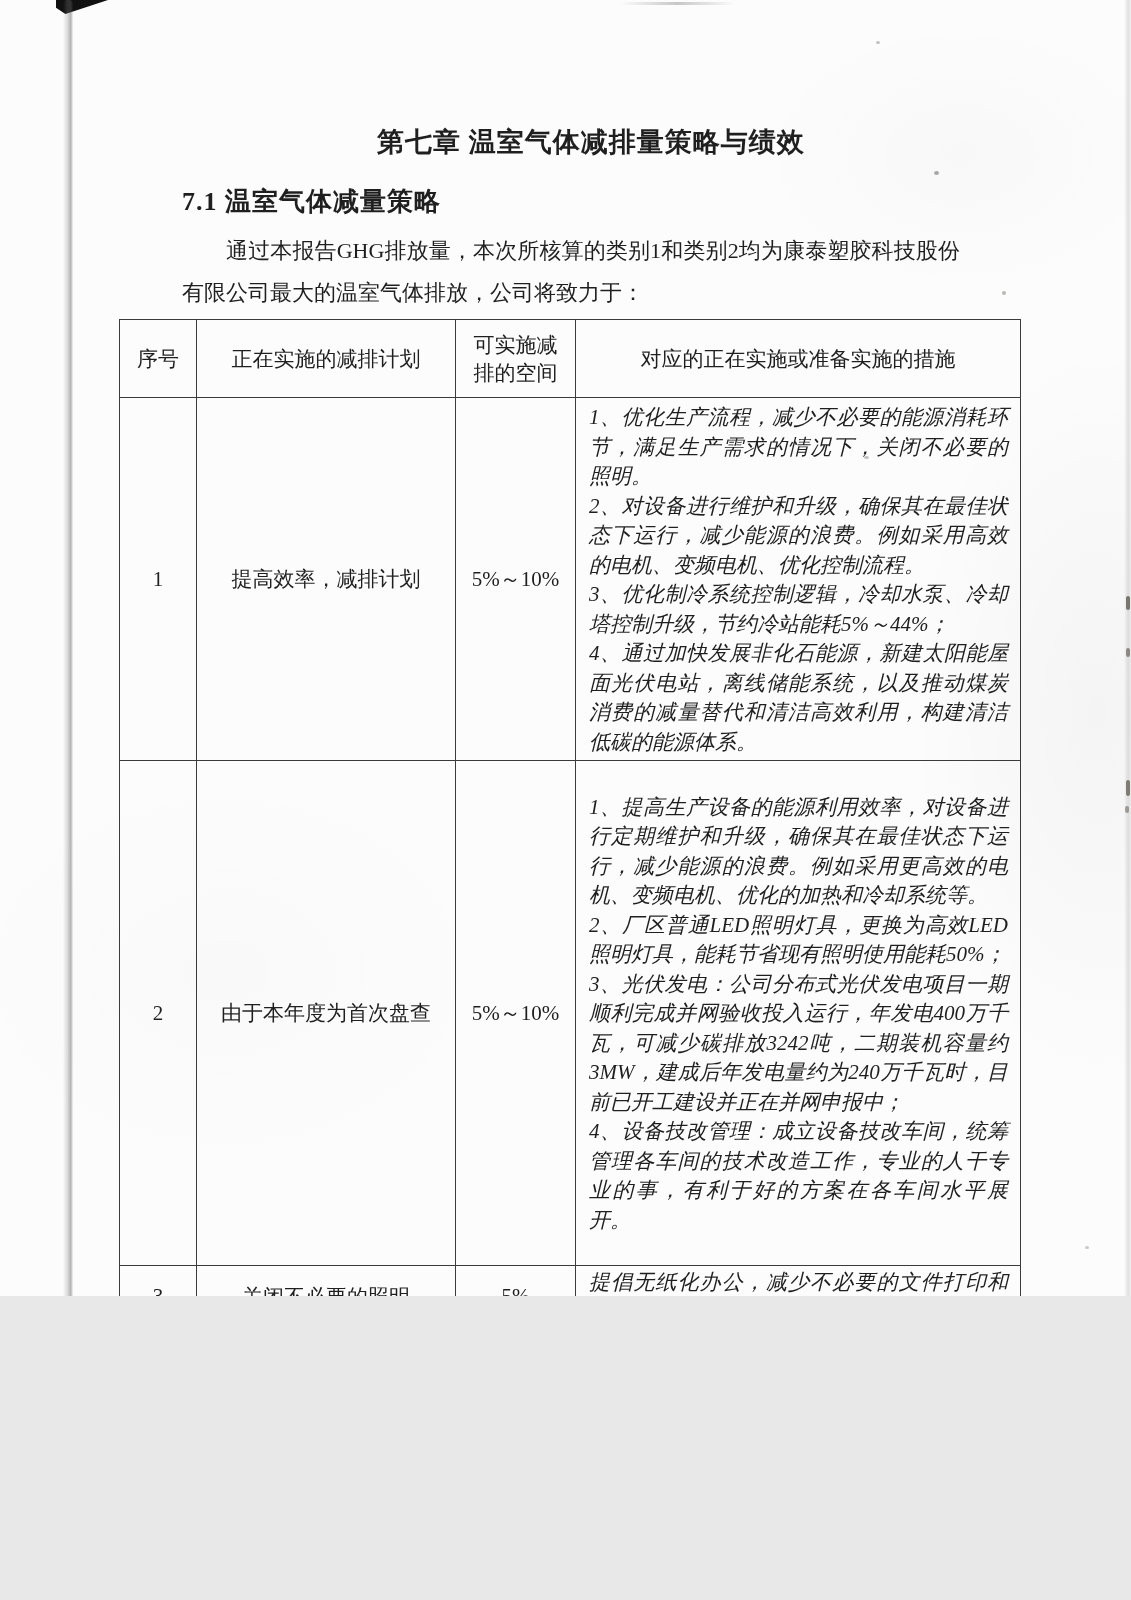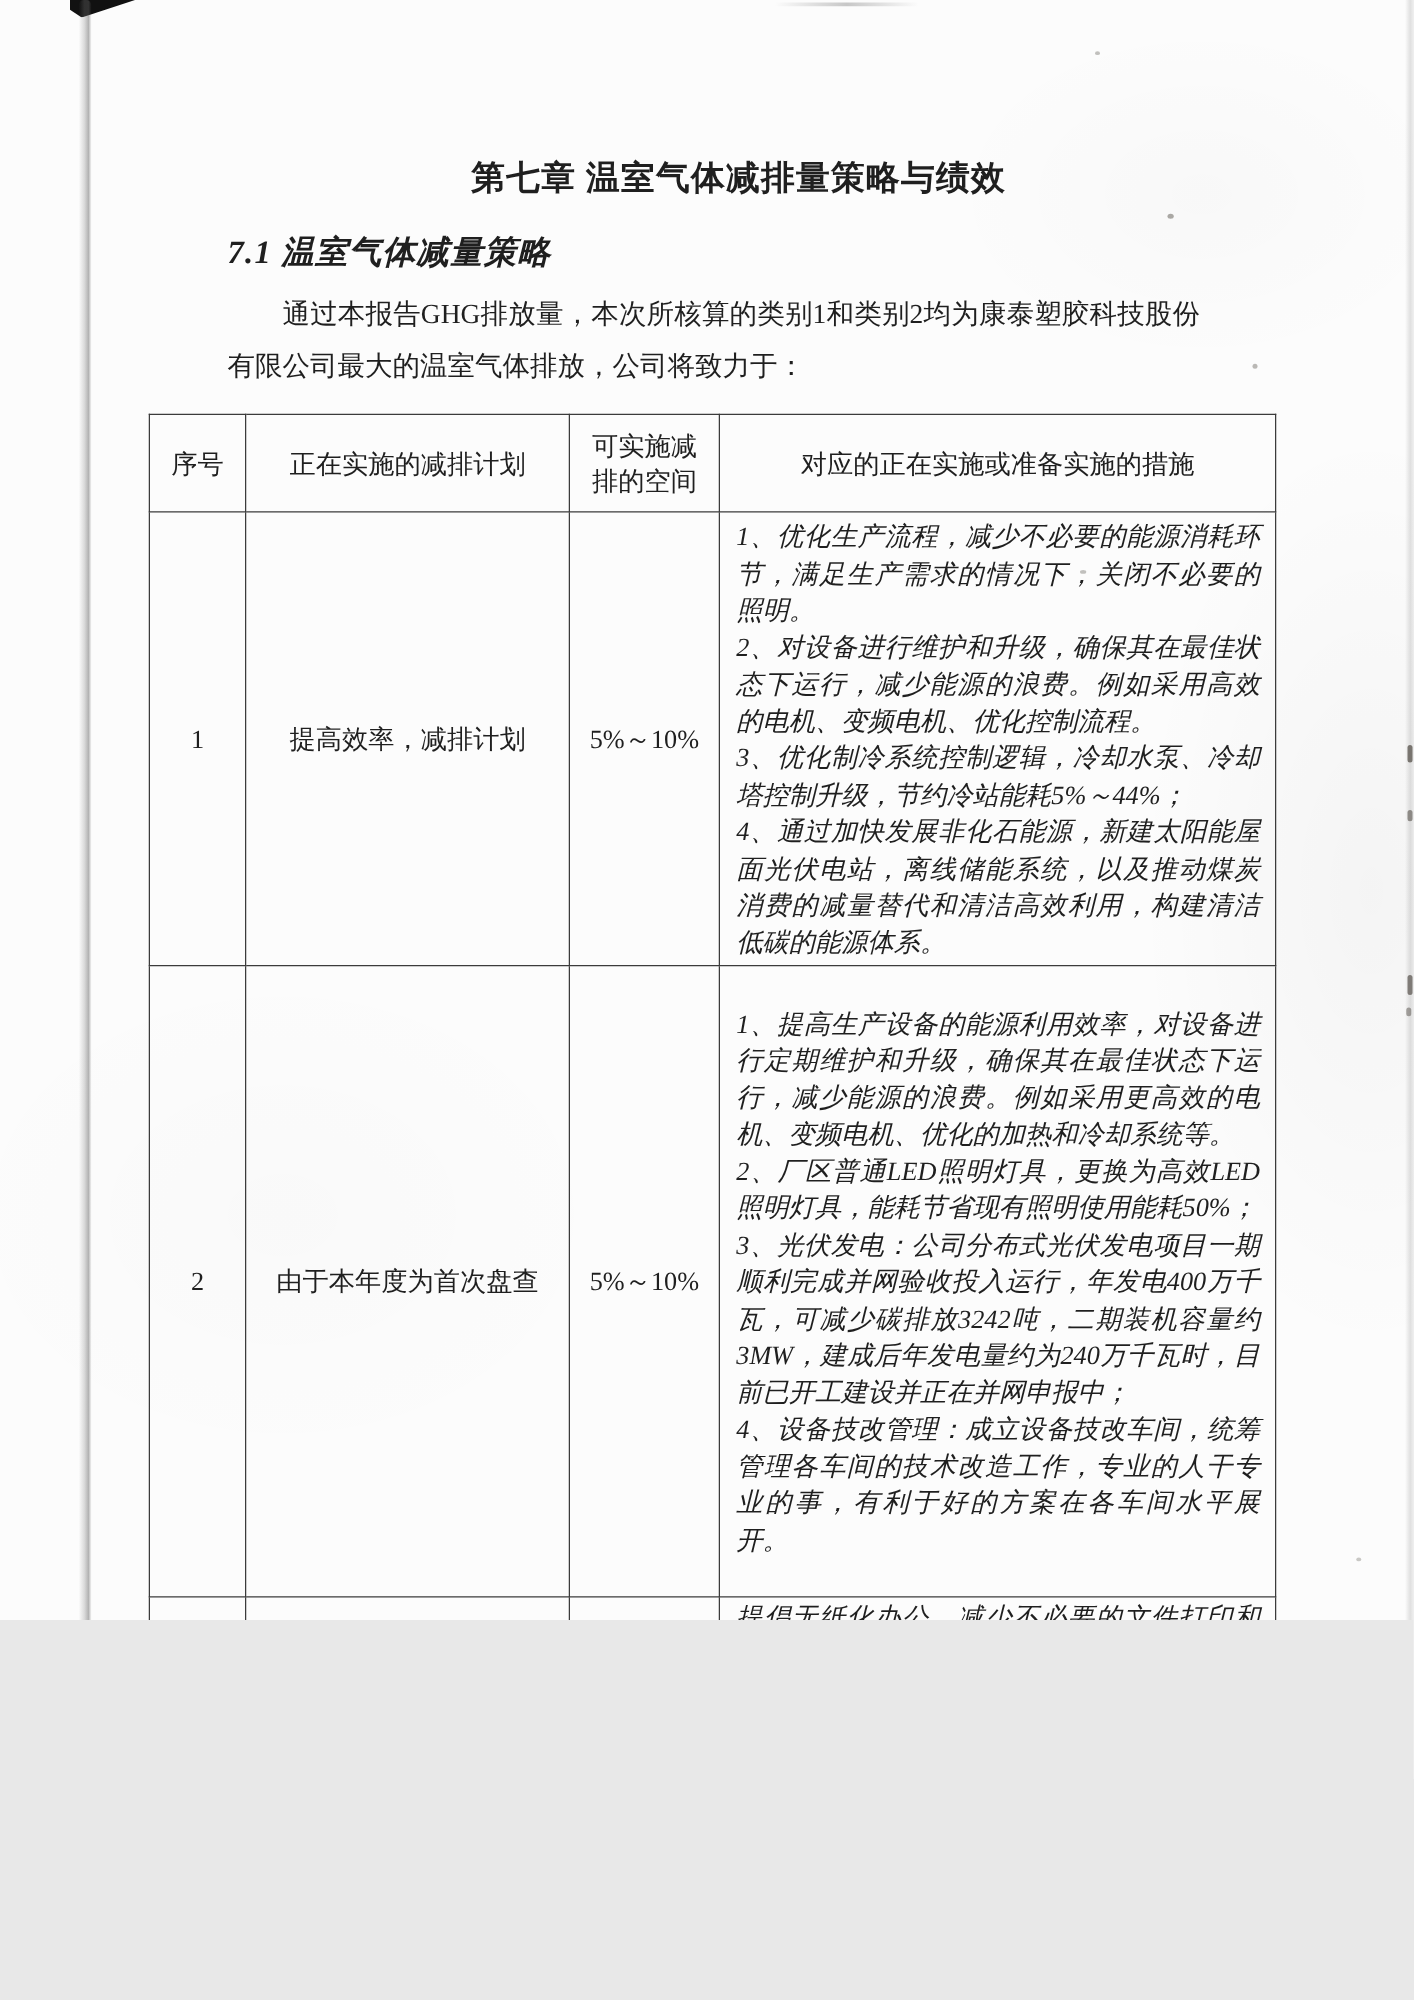--- a/index.html
+++ b/index.html
@@ -55,41 +55,40 @@
   
   .chapter-title {
     position: absolute; left: 377px; top: 124px;
     font-size: 27px; font-weight: bold; letter-spacing: 1px;
     white-space: nowrap;
   }
   .h71 {
     position: absolute; left: 182px; top: 184px;
     font-size: 26px; font-weight: bold; letter-spacing: 1px;
     white-space: nowrap;
-    font-style: italic;
   }
   .intro {
     position: absolute; left: 182px; top: 230px; width: 778px;
     font-size: 22px; line-height: 42px;
     text-indent: 44px;
     text-align: justify;
   }
   .h72 {
     position: absolute; left: 182px; top: 1354px;
     font-size: 26px; font-weight: bold; letter-spacing: 1px;
     white-space: nowrap;
   }
   .closing {
     position: absolute; left: 228px; top: 1408px;
     font-size: 22px; white-space: nowrap;
   }
 
   
   table.ghg-table {
-    position: absolute; left: 119px; top: 331px;
+    position: absolute; left: 119px; top: 319px;
     width: 901px;
     border-collapse: collapse;
     table-layout: fixed;
     font-size: 21px;
   }
   .ghg-table th, .ghg-table td {
     border: 1.6px solid #3b3b3b;
     font-weight: normal;
     vertical-align: middle;
   }

